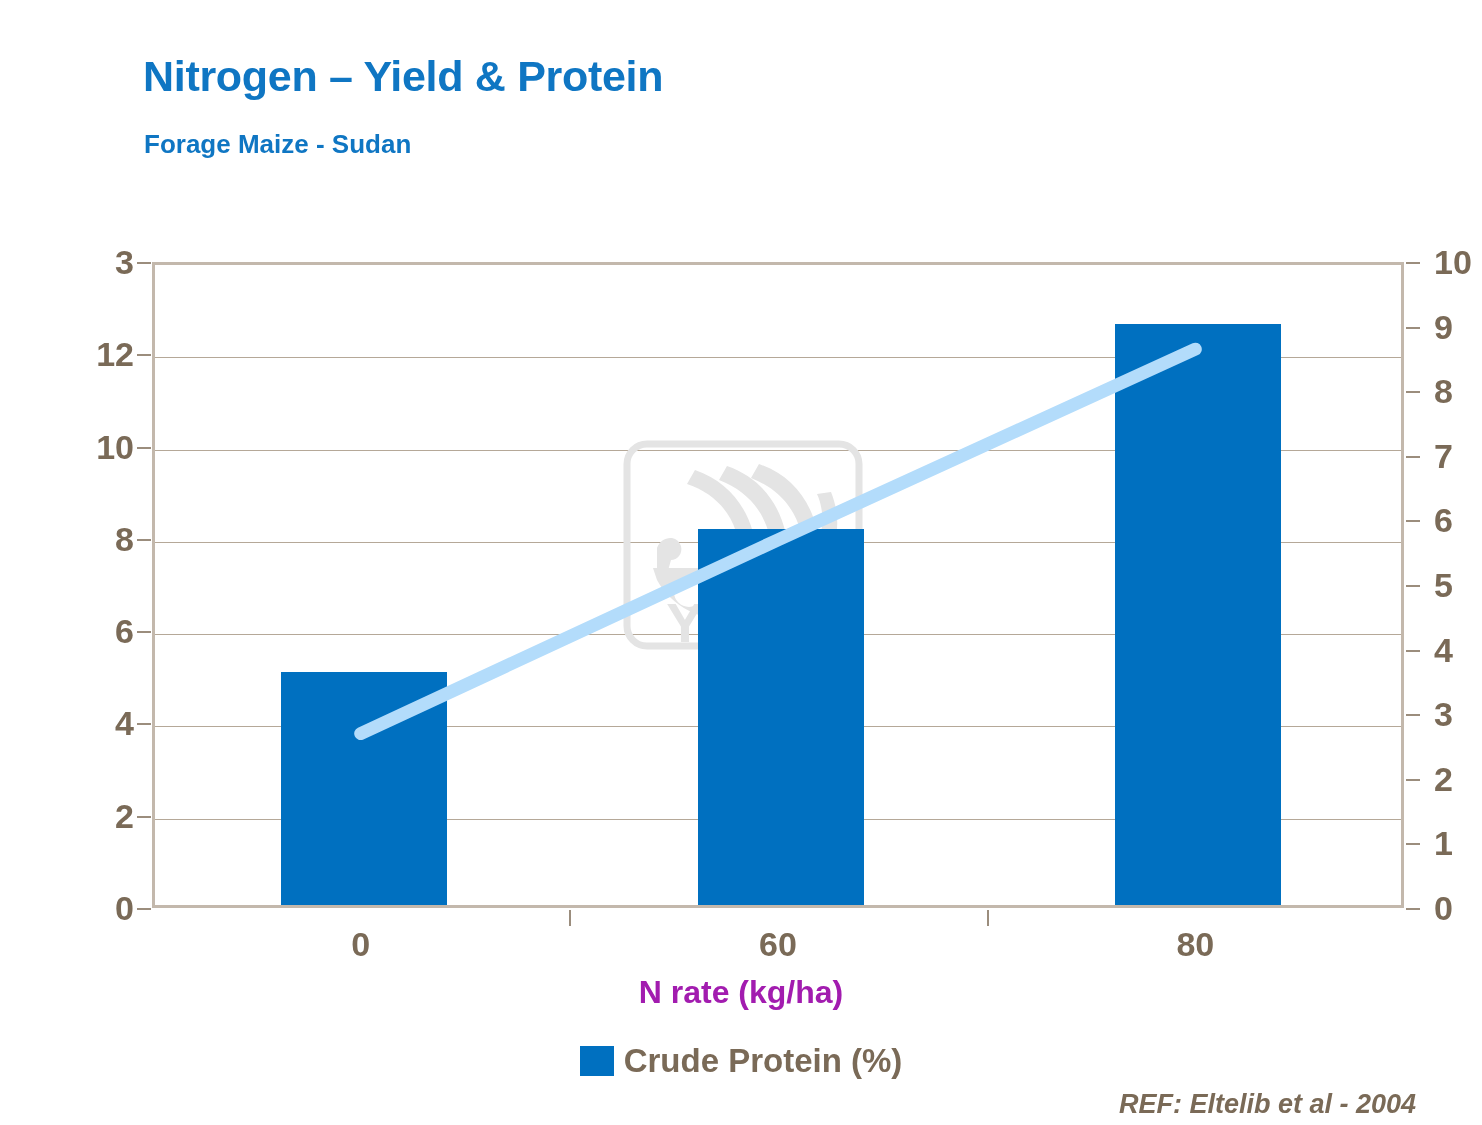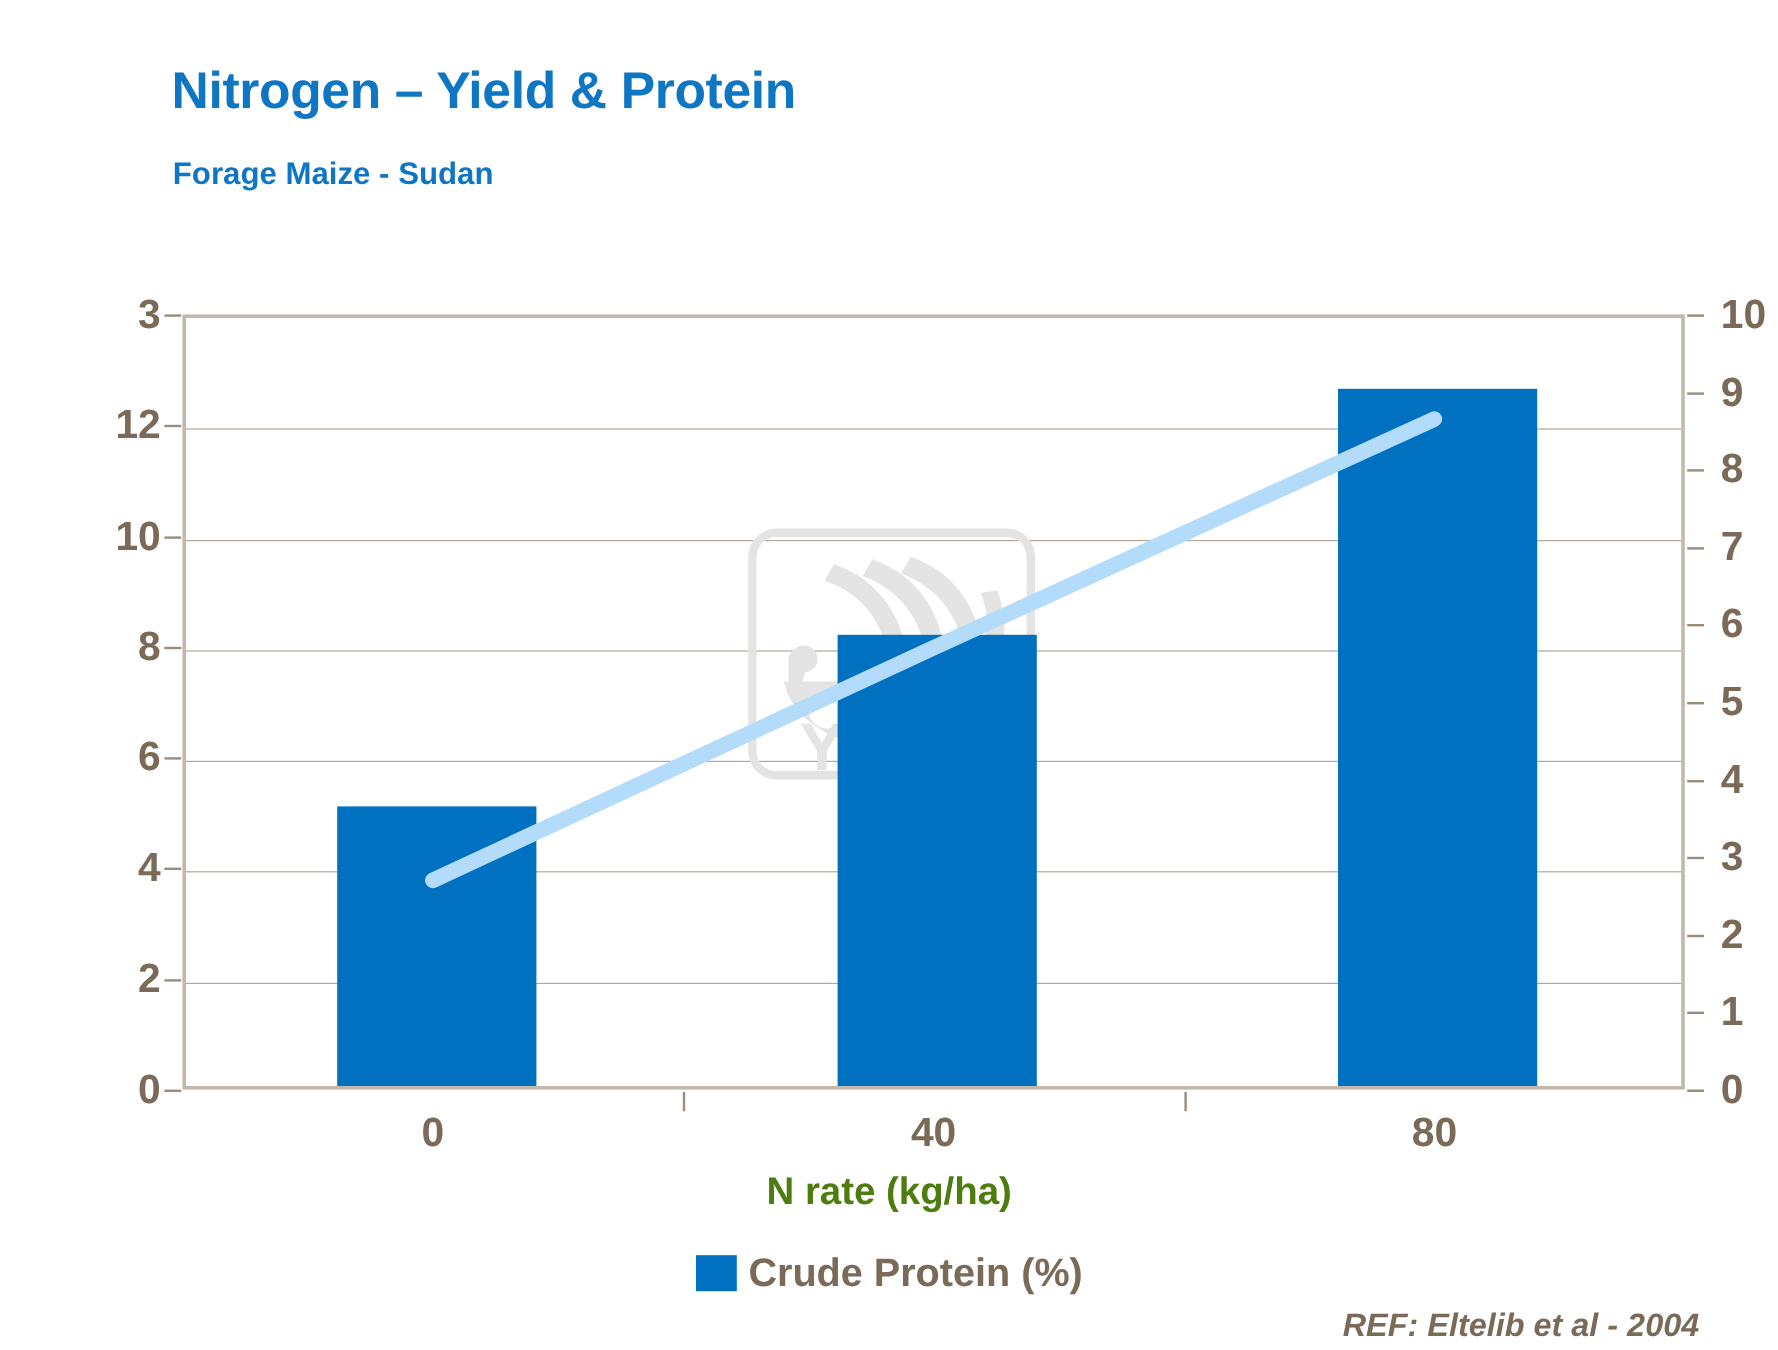--- a/index.html
+++ b/index.html
@@ -118,21 +118,21 @@
   }
 
   #x-axis-title {
     position: absolute;
     left: 0;
     top: 974px;
     width: 1482px;
     text-align: center;
     font-size: 32px;
     font-weight: bold;
-    color: #4d7c0f;
+    color: #a21caf;
   }
 
   
   #legend {
     position: absolute;
     left: 0;
     top: 1042px;
     width: 1482px;
     display: flex;
     justify-content: center;
@@ -259,21 +259,21 @@
     <div class="tick-mark" style="left: 1406px; top: 456px;"></div>
     <div class="tick-label tick-right" style="top: 374.2px;">8</div>
     <div class="tick-mark" style="left: 1406px; top: 391px;"></div>
     <div class="tick-label tick-right" style="top: 309.6px;">9</div>
     <div class="tick-mark" style="left: 1406px; top: 327px;"></div>
     <div class="tick-label tick-right" style="top: 245px;">10</div>
     <div class="tick-mark" style="left: 1406px; top: 262px;"></div>
   </div>
 <div id="category-axis">
     <div class="cat-label" style="left: 300.667px;">0</div>
-    <div class="cat-label" style="left: 718px;">40</div>
+    <div class="cat-label" style="left: 718px;">60</div>
     <div style="position: absolute; left: 569.333px; top: 910px; width: 2px; height: 16px; background: rgb(155, 141, 125);"></div>
     <div class="cat-label" style="left: 1135.33px;">80</div>
     <div style="position: absolute; left: 986.667px; top: 910px; width: 2px; height: 16px; background: rgb(155, 141, 125);"></div>
   </div>
 
 <div id="x-axis-title">N rate (kg/ha)</div>
 
 <div id="legend">
   <div class="legend-item">
     <span class="legend-swatch-bar"></span>

